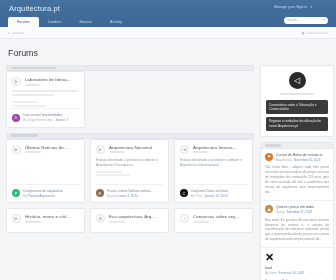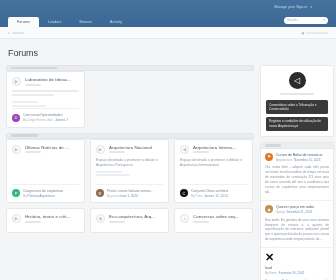--- a/index.html
+++ b/index.html
@@ -206,20 +206,21 @@
   .post-body {
     margin-top: 3.5px; font-size: 3.2px; line-height: 1.55;
     color: #8d949b; text-align: justify;
   }
   .xlogo { font-size: 11px; font-weight: bold; color: #111; line-height: 1; margin-bottom: 3px; }
 </style>
 </head>
 <body>
 
 <div class="topbar">
+  <div class="brand">Arquitectura.pt</div>
 
   <div class="acct">
     <span>Manage your Sign-in</span>
     <span class="caret">▾</span>
   </div>
 
   <div class="navtabs">
     <div class="navtab active">Forums</div>
     <div class="navtab">Leaders</div>
     <div class="navtab">Browse</div>

